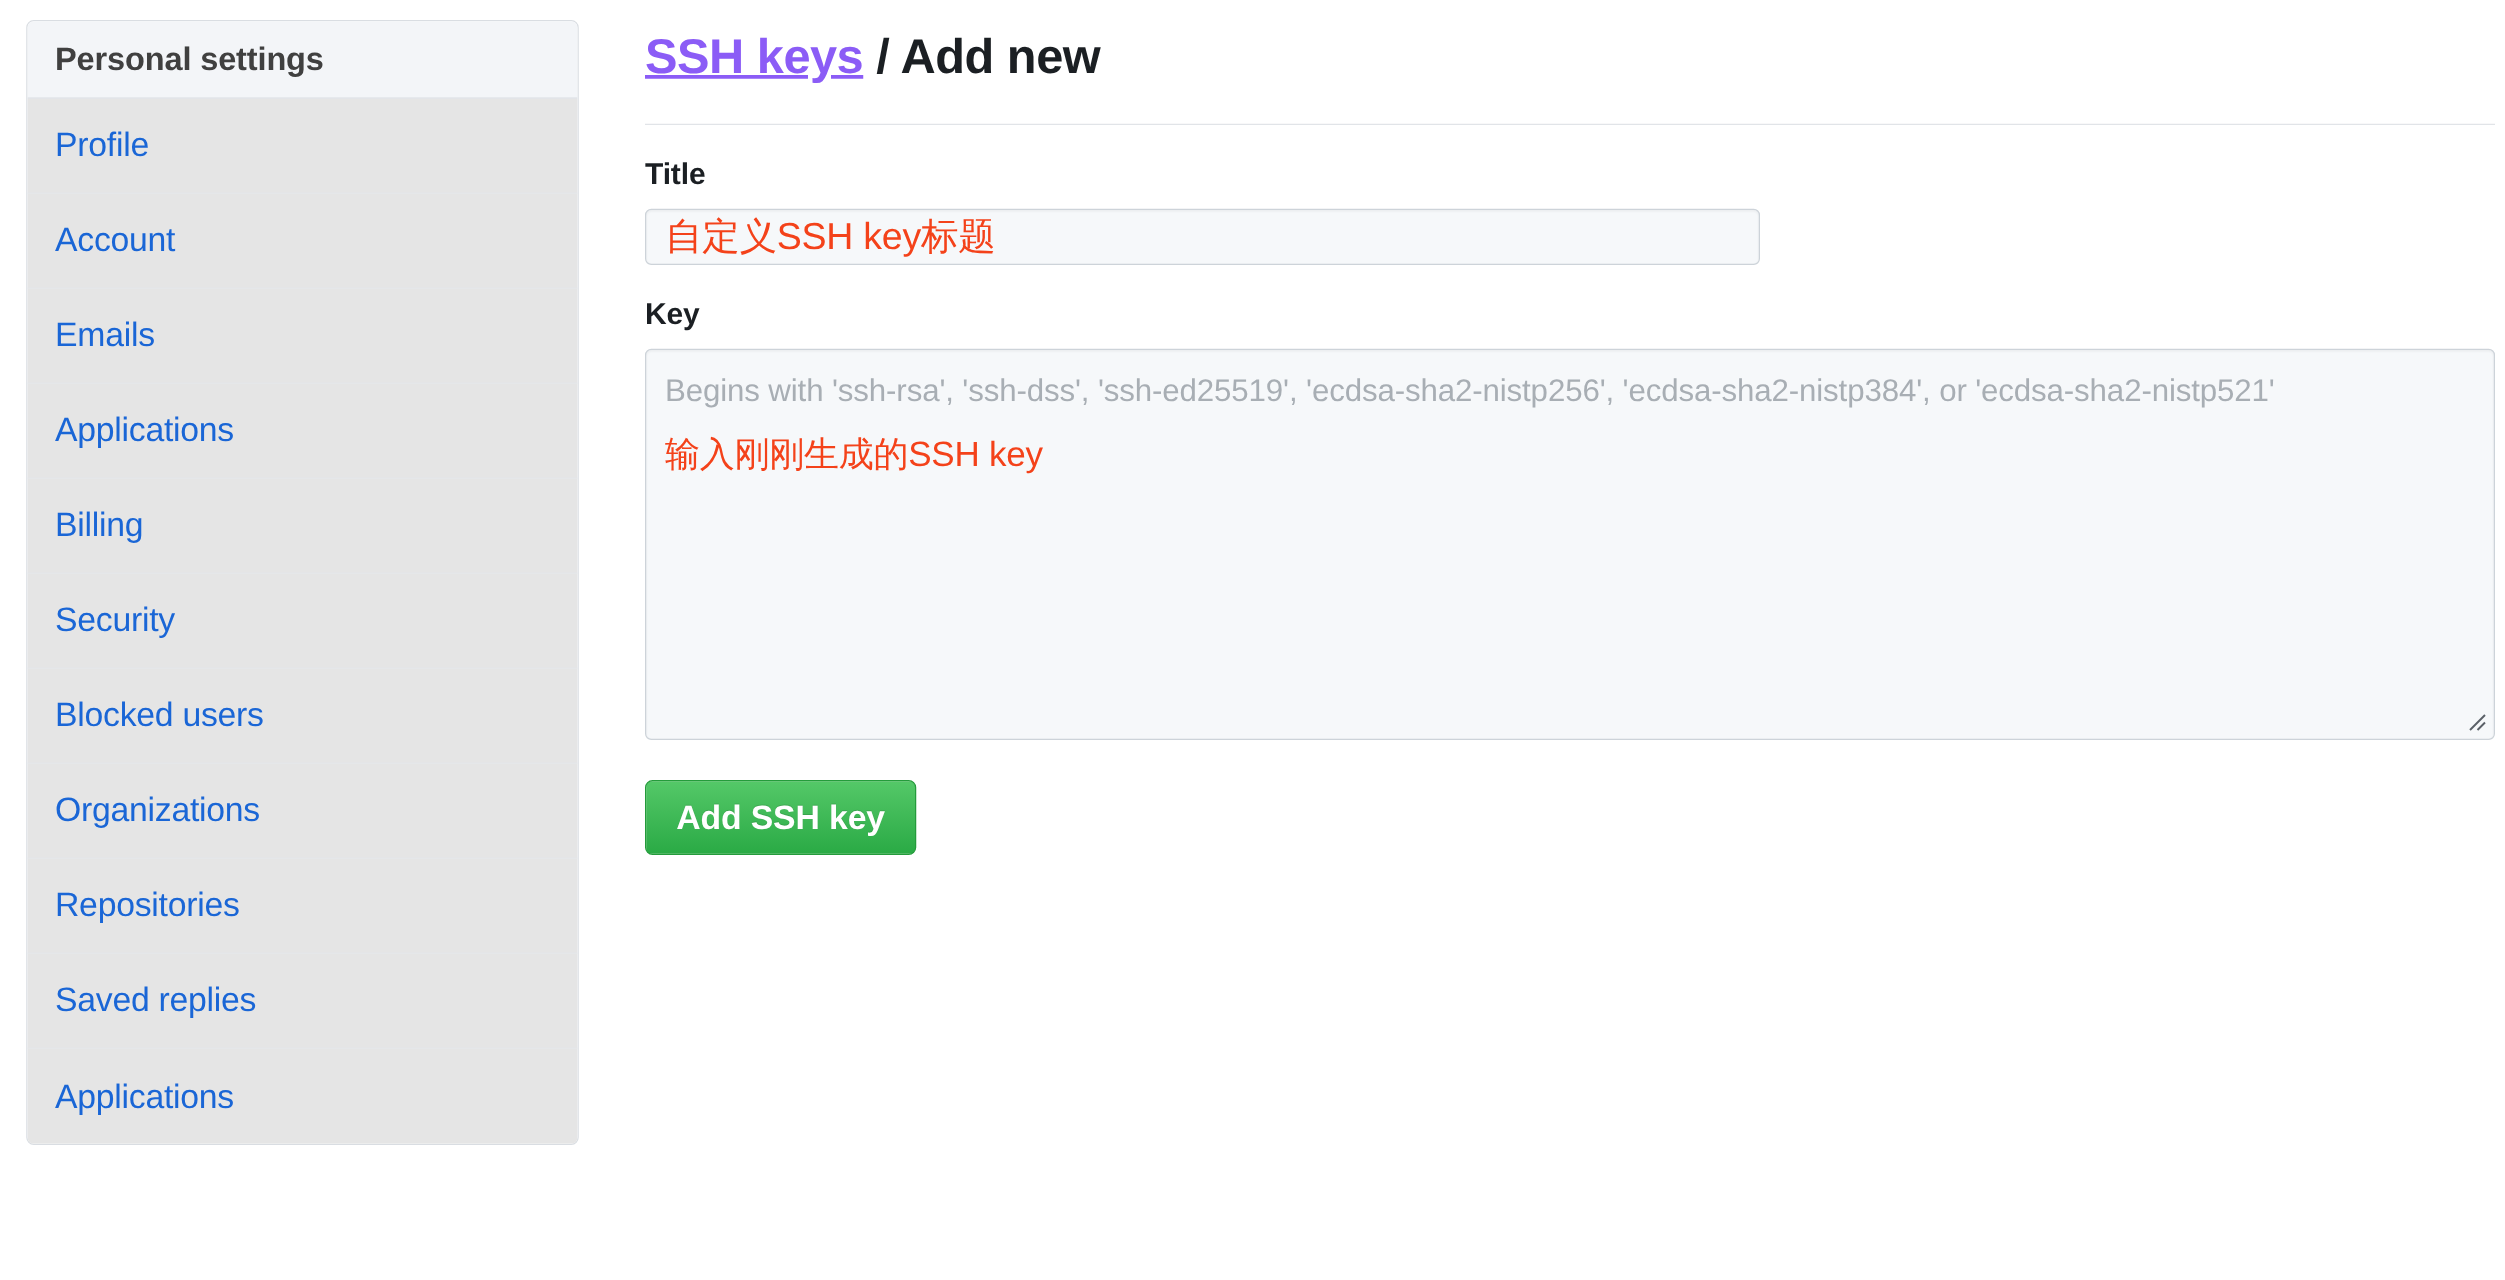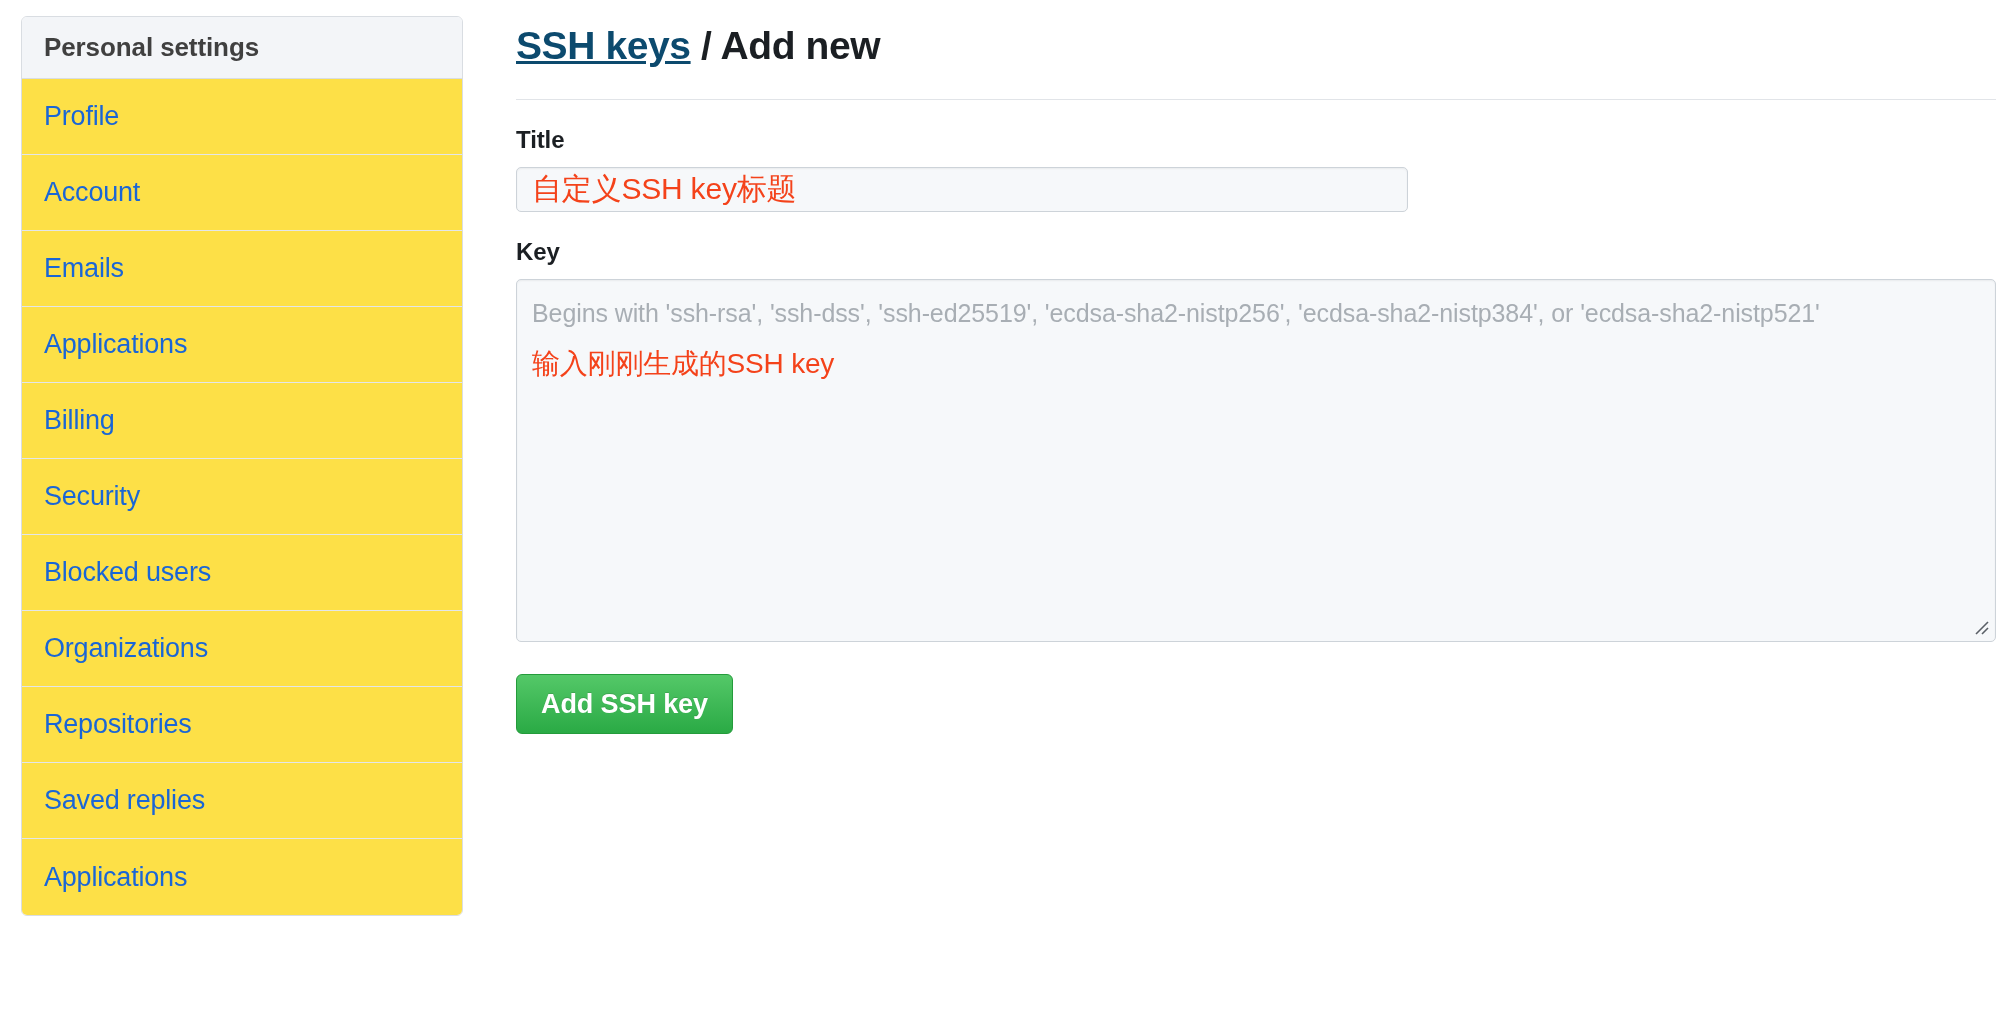--- a/index.html
+++ b/index.html
@@ -45,21 +45,21 @@
   }
   .nav-item {
     height: 76px;
     display: flex;
     align-items: center;
     padding-left: 22px;
     border-bottom: 1px solid #e3e6ea;
     font-size: 27px;
     color: #1a66d6;
     position: relative;
-    background: #fde047;
+    background: #e5e5e5;
     letter-spacing: -0.2px;
   }
   .nav-item:last-child { border-bottom: none; }
   .nav-item.active {
     color: #1b1f23;
     font-weight: bold;
   }
   .nav-item.active::before {
     content: "";
     position: absolute;
@@ -80,21 +80,21 @@
   }
 
   .page-title {
     margin-top: 24px;
     font-size: 39px;
     color: #1b1f23;
     letter-spacing: -0.4px;
     white-space: nowrap;
   }
   .page-title .link {
-    color: #0c4a6e;
+    color: #8b5cf6;
   }
   .page-title .sep {
     color: #1b1f23;
   }
 
   .divider {
     margin-top: 31px;
     height: 1px;
     width: 1480px;
     background: #e1e4e8;
@@ -121,21 +121,21 @@
     font-size: 30px;
     color: #f4421a;
     letter-spacing: -0.2px;
     box-shadow: inset 0 1px 2px rgba(27,31,35,0.06);
   }
 
   .key-area {
     position: relative;
     margin-top: 13px;
     width: 1480px;
-    height: 363px;
+    height: 313px;
     background: #f6f8fa;
     border: 1px solid #cdd3d9;
     border-radius: 5px;
     padding: 17px 14px 0 15px;
     box-shadow: inset 0 1px 2px rgba(27,31,35,0.06);
     overflow: hidden;
   }
   .key-placeholder {
     font-size: 25px;
     color: #a8aeb4;

